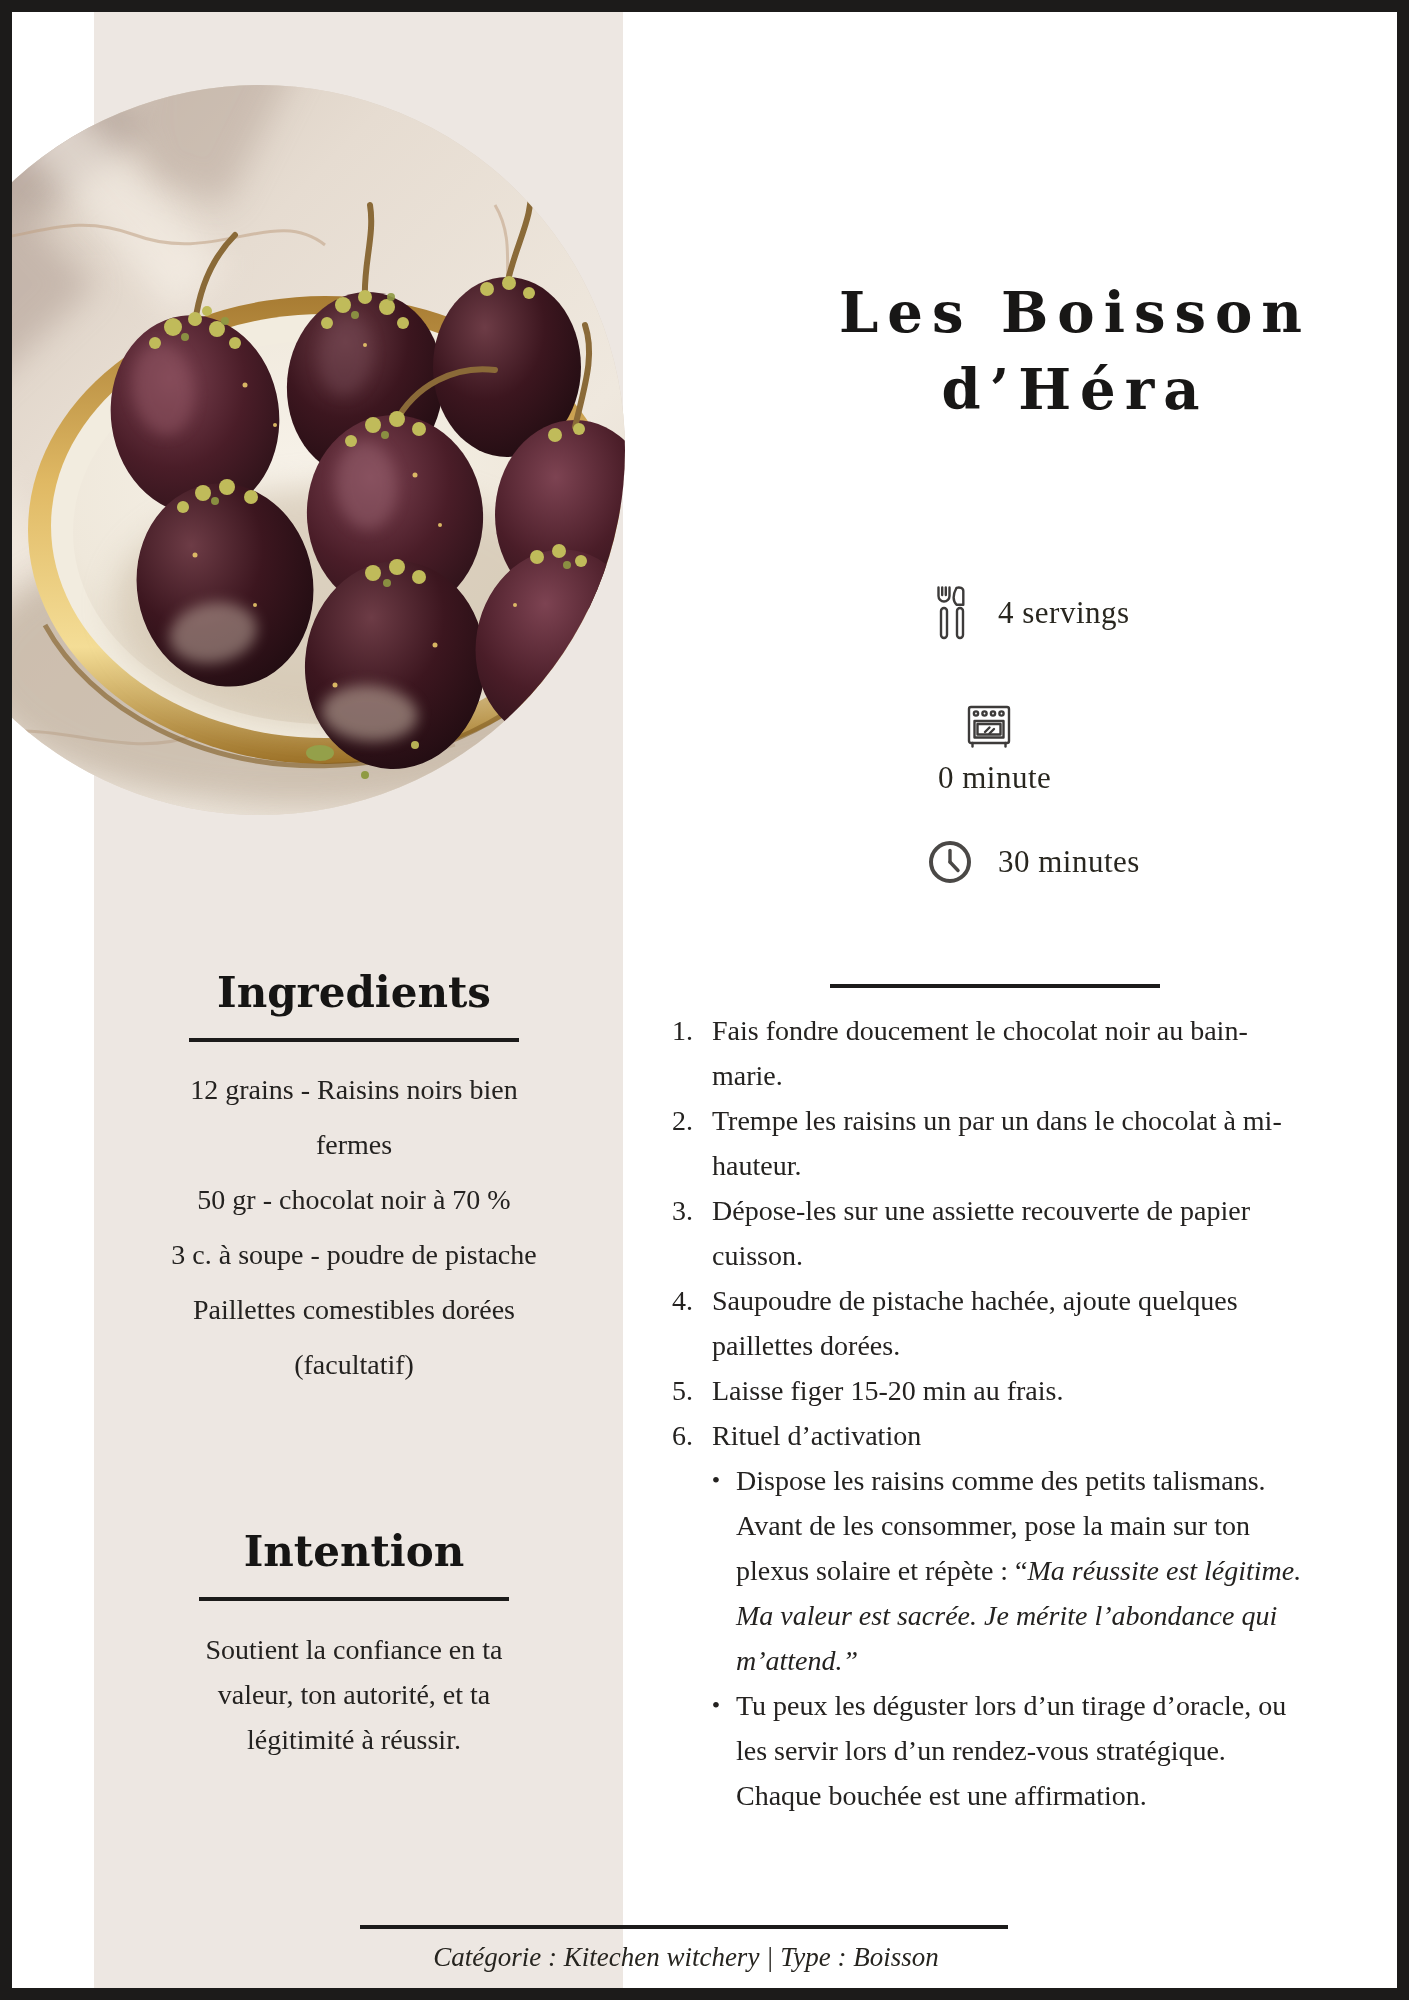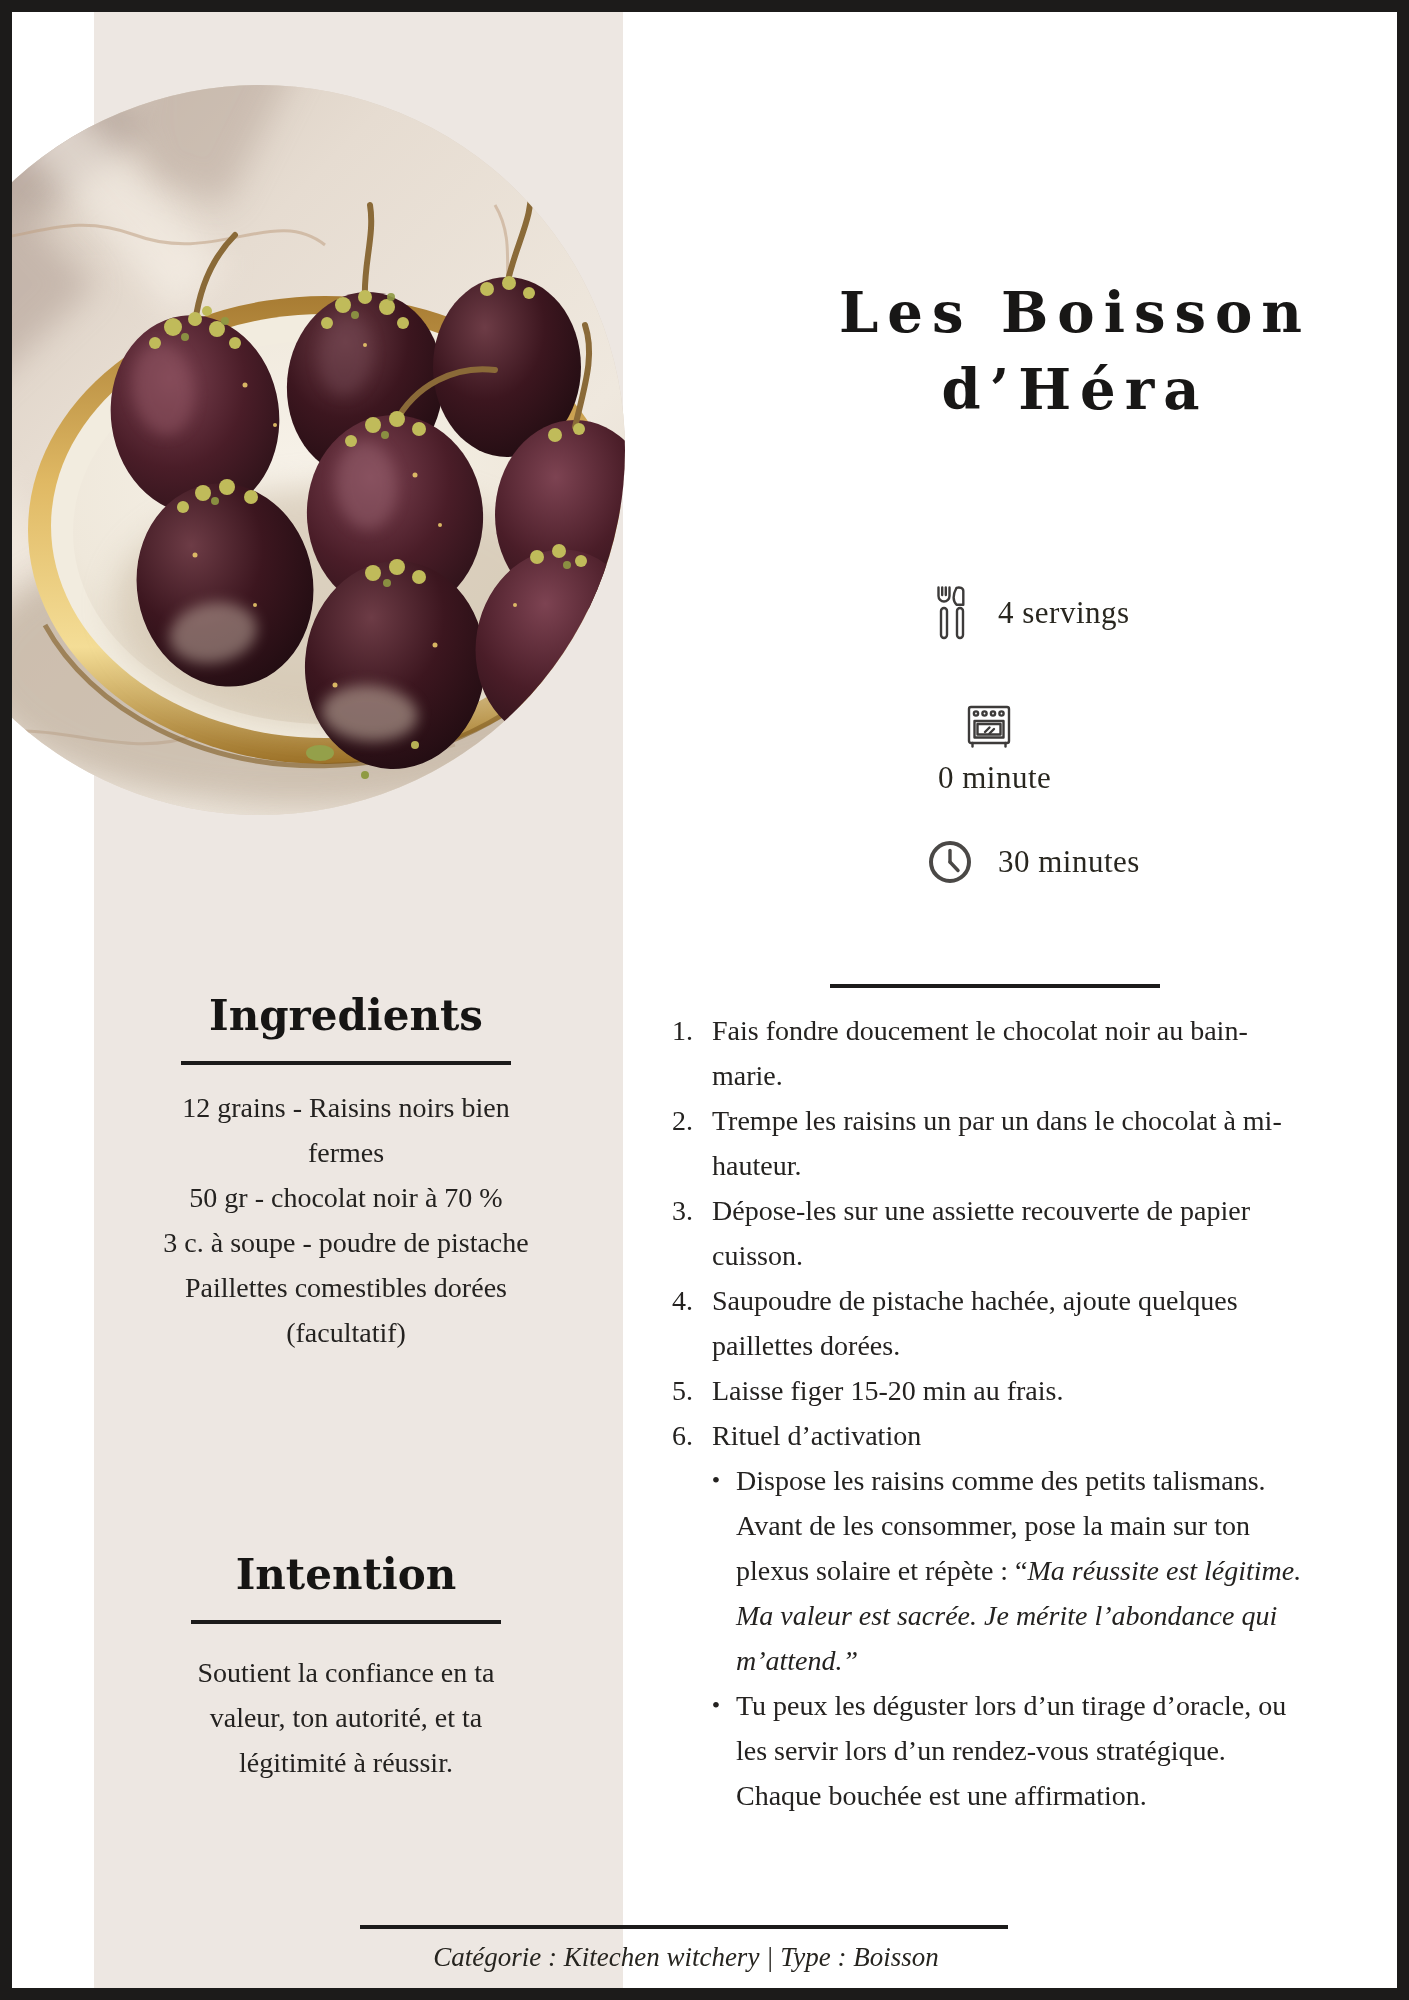--- a/index.html
+++ b/index.html
@@ -24,24 +24,24 @@
   .row-servings{top:585px;}
   .row-cook{top:700px;flex-direction:column;}
   .row-total{top:834px;}
 
   .section{position:absolute;z-index:2;}
   .section-heading{
     font-family:"DejaVu Serif", serif;font-weight:700;font-size:42px;line-height:50px;
     text-align:center;color:#161514;
   }
   .rule{height:4px;background:#1c1b1a;margin:20px auto 0;}
-  .col-left{left:126px;width:440px;text-align:center;margin-top:23px;}
+  .col-left{left:134px;width:440px;text-align:center;}
   .ingredients{top:968px;}
   .intention{top:1527px;}
-  .list-lines{margin:20px auto 0;width:396px;font-size:28px;line-height:45px;color:#242220;}
+  .list-lines{margin:20px auto 0;width:396px;font-size:28px;line-height:55px;color:#242220;}
   .intention-text{margin:26px auto 0;width:372px;font-size:28px;line-height:45px;color:#242220;}
 
   .instructions{left:650px;top:968px;width:690px;}
   .instructions .section-heading{letter-spacing:4px;}
   .steps{margin-top:20px;padding-left:22px;width:645px;font-size:28px;line-height:45px;color:#242220;}
   .step{display:flex;}
   .step .marker{flex:0 0 40px;text-align:left;}
   .step .step-text{flex:1;}
   .step.bullet{padding-left:24px;}
   .step.bullet .marker{flex:0 0 40px;text-align:center;font-size:24px;}

